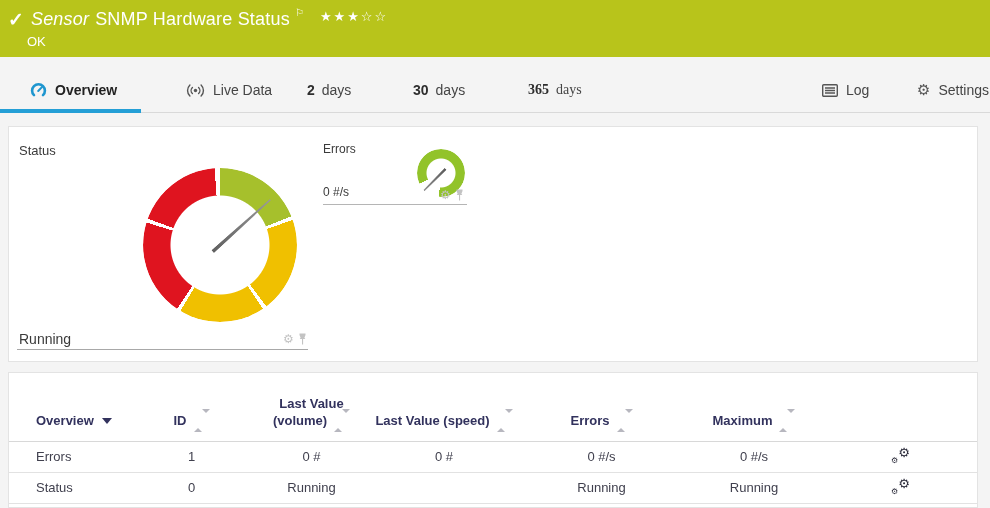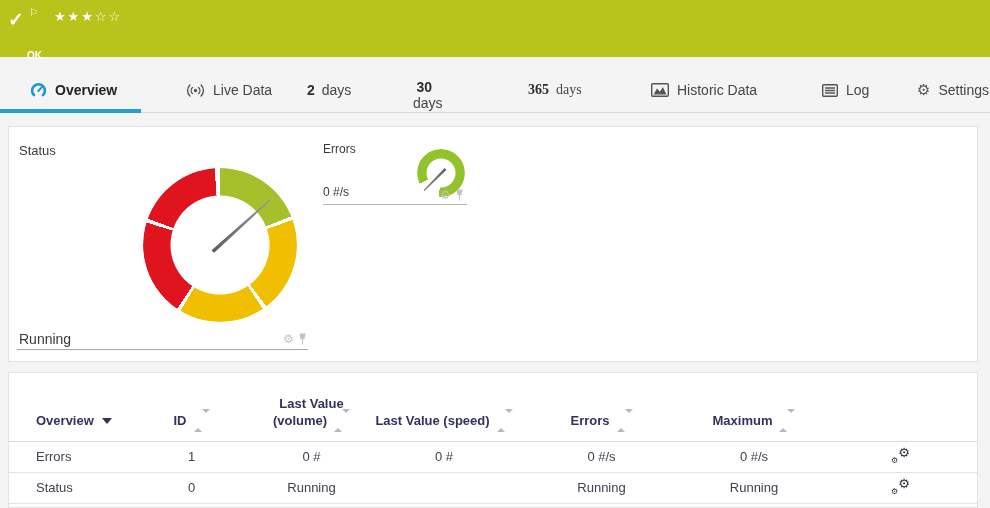--- a/index.html
+++ b/index.html
@@ -18,21 +18,21 @@
     position:absolute; left:0; top:0; width:990px; height:57px;
     background:#b8c41b; color:#fff;
   }
   .hdr-row { position:absolute; left:8px; top:6px; display:flex; align-items:flex-start; }
   .hdr-check { font-size:19px; font-weight:bold; line-height:24px; margin-top:2px; }
   .hdr-title { font-size:18px; line-height:26px; margin-left:7px; letter-spacing:.2px; white-space:nowrap; }
   .hdr-title .prefix { font-style:italic; margin-right:6px; }
   .hdr-flag { font-size:10px; line-height:10px; margin:2px 0 0 5px; opacity:.95; }
   .hdr-stars { font-size:13px; line-height:16px; letter-spacing:2px; margin:3px 0 0 16px;
     font-family:"DejaVu Sans", sans-serif; }
-  .hdr-status { position:absolute; left:27px; top:50px; font-size:10px; font-weight:bold; }
+  .hdr-status { position:absolute; left:27px; top:34px; font-size:13px; font-weight:normal; }
 
   
   .tabbar { position:absolute; left:0; top:57px; width:990px; height:56px;
     border-bottom:1px solid #d9d9d9; }
   .tab { position:absolute; top:22px; height:22px; display:flex; align-items:center;
     cursor:pointer; white-space:nowrap; }
   .tab .ticon { display:inline-flex; margin-right:8px; align-items:center; }
   .tab .tlabel { font-size:14px; color:#454545; }
   .tab.active .tlabel { font-weight:bold; color:#222; }
   .tab .tnum { font-size:14px; font-weight:bold; color:#2e2e2e; margin-right:7px; }
@@ -109,20 +109,21 @@
     font-size:8px; line-height:8px; color:#2d2d3c; }
 </style>
 </head>
 <body>
 
 <div class="screen">
 
   <div class="hdr">
     <div class="hdr-row">
       <span class="hdr-check">✓</span>
+      <span class="hdr-title"><i class="prefix">Sensor</i><span>SNMP Hardware Status</span></span>
       <span class="hdr-flag">⚐</span>
       <span class="hdr-stars">★★★☆☆</span>
     </div>
     <div class="hdr-status">OK</div>
   </div>
 
   <div class="tabbar">
     <div class="tab active" style="left:30px;">
       <span class="ticon">
         <svg width="17" height="16" viewBox="0 0 17 16">
@@ -138,36 +139,27 @@
           <circle cx="9.5" cy="7.5" r="1.7" fill="#555"></circle>
           <path d="M6.4 4.4 a4.4 4.4 0 0 0 0 6.2 M3.9 1.9 a7.9 7.9 0 0 0 0 11.2 M12.6 4.4 a4.4 4.4 0 0 1 0 6.2 M15.1 1.9 a7.9 7.9 0 0 1 0 11.2" stroke="#555" stroke-width="1.4" fill="none" stroke-linecap="round"></path>
         </svg>
       </span>
       <span class="tlabel">Live Data</span>
     </div>
     <div class="tab" style="left:307px;">
       <span class="tnum">2</span>
       <span class="tlabel">days</span>
     </div>
-    <div class="tab" style="left:413px;flex-direction:column;">
+    <div class="tab" style="left:413px;">
       <span class="tnum">30</span>
       <span class="tlabel">days</span>
     </div>
     <div class="tab" style="left:528px;font-family:Liberation Serif, serif;">
       <span class="tnum">365</span>
       <span class="tlabel">days</span>
-    </div>
-    <div class="tab" style="left:651px;">
-      <span class="ticon">
-        <svg width="18" height="14" viewBox="0 0 18 14">
-          <rect x="0.7" y="0.7" width="16.6" height="12.6" rx="1" fill="none" stroke="#555" stroke-width="1.4"></rect>
-          <path d="M2.6 11.4 L6 5.4 L8.9 8.8 L11.9 3.9 L15.4 11.4 Z" fill="#555"></path>
-        </svg>
-      </span>
-      <span class="tlabel">Historic Data</span>
     </div>
     <div class="tab" style="left:822px;">
       <span class="ticon">
         <svg width="16" height="13" viewBox="0 0 16 13">
           <rect x="0.7" y="0.7" width="14.6" height="11.6" rx="1" fill="none" stroke="#555" stroke-width="1.4"></rect>
           <path d="M3 4 h10 M3 6.5 h10 M3 9 h10" stroke="#555" stroke-width="1.3"></path>
         </svg>
       </span>
       <span class="tlabel">Log</span>
     </div>

